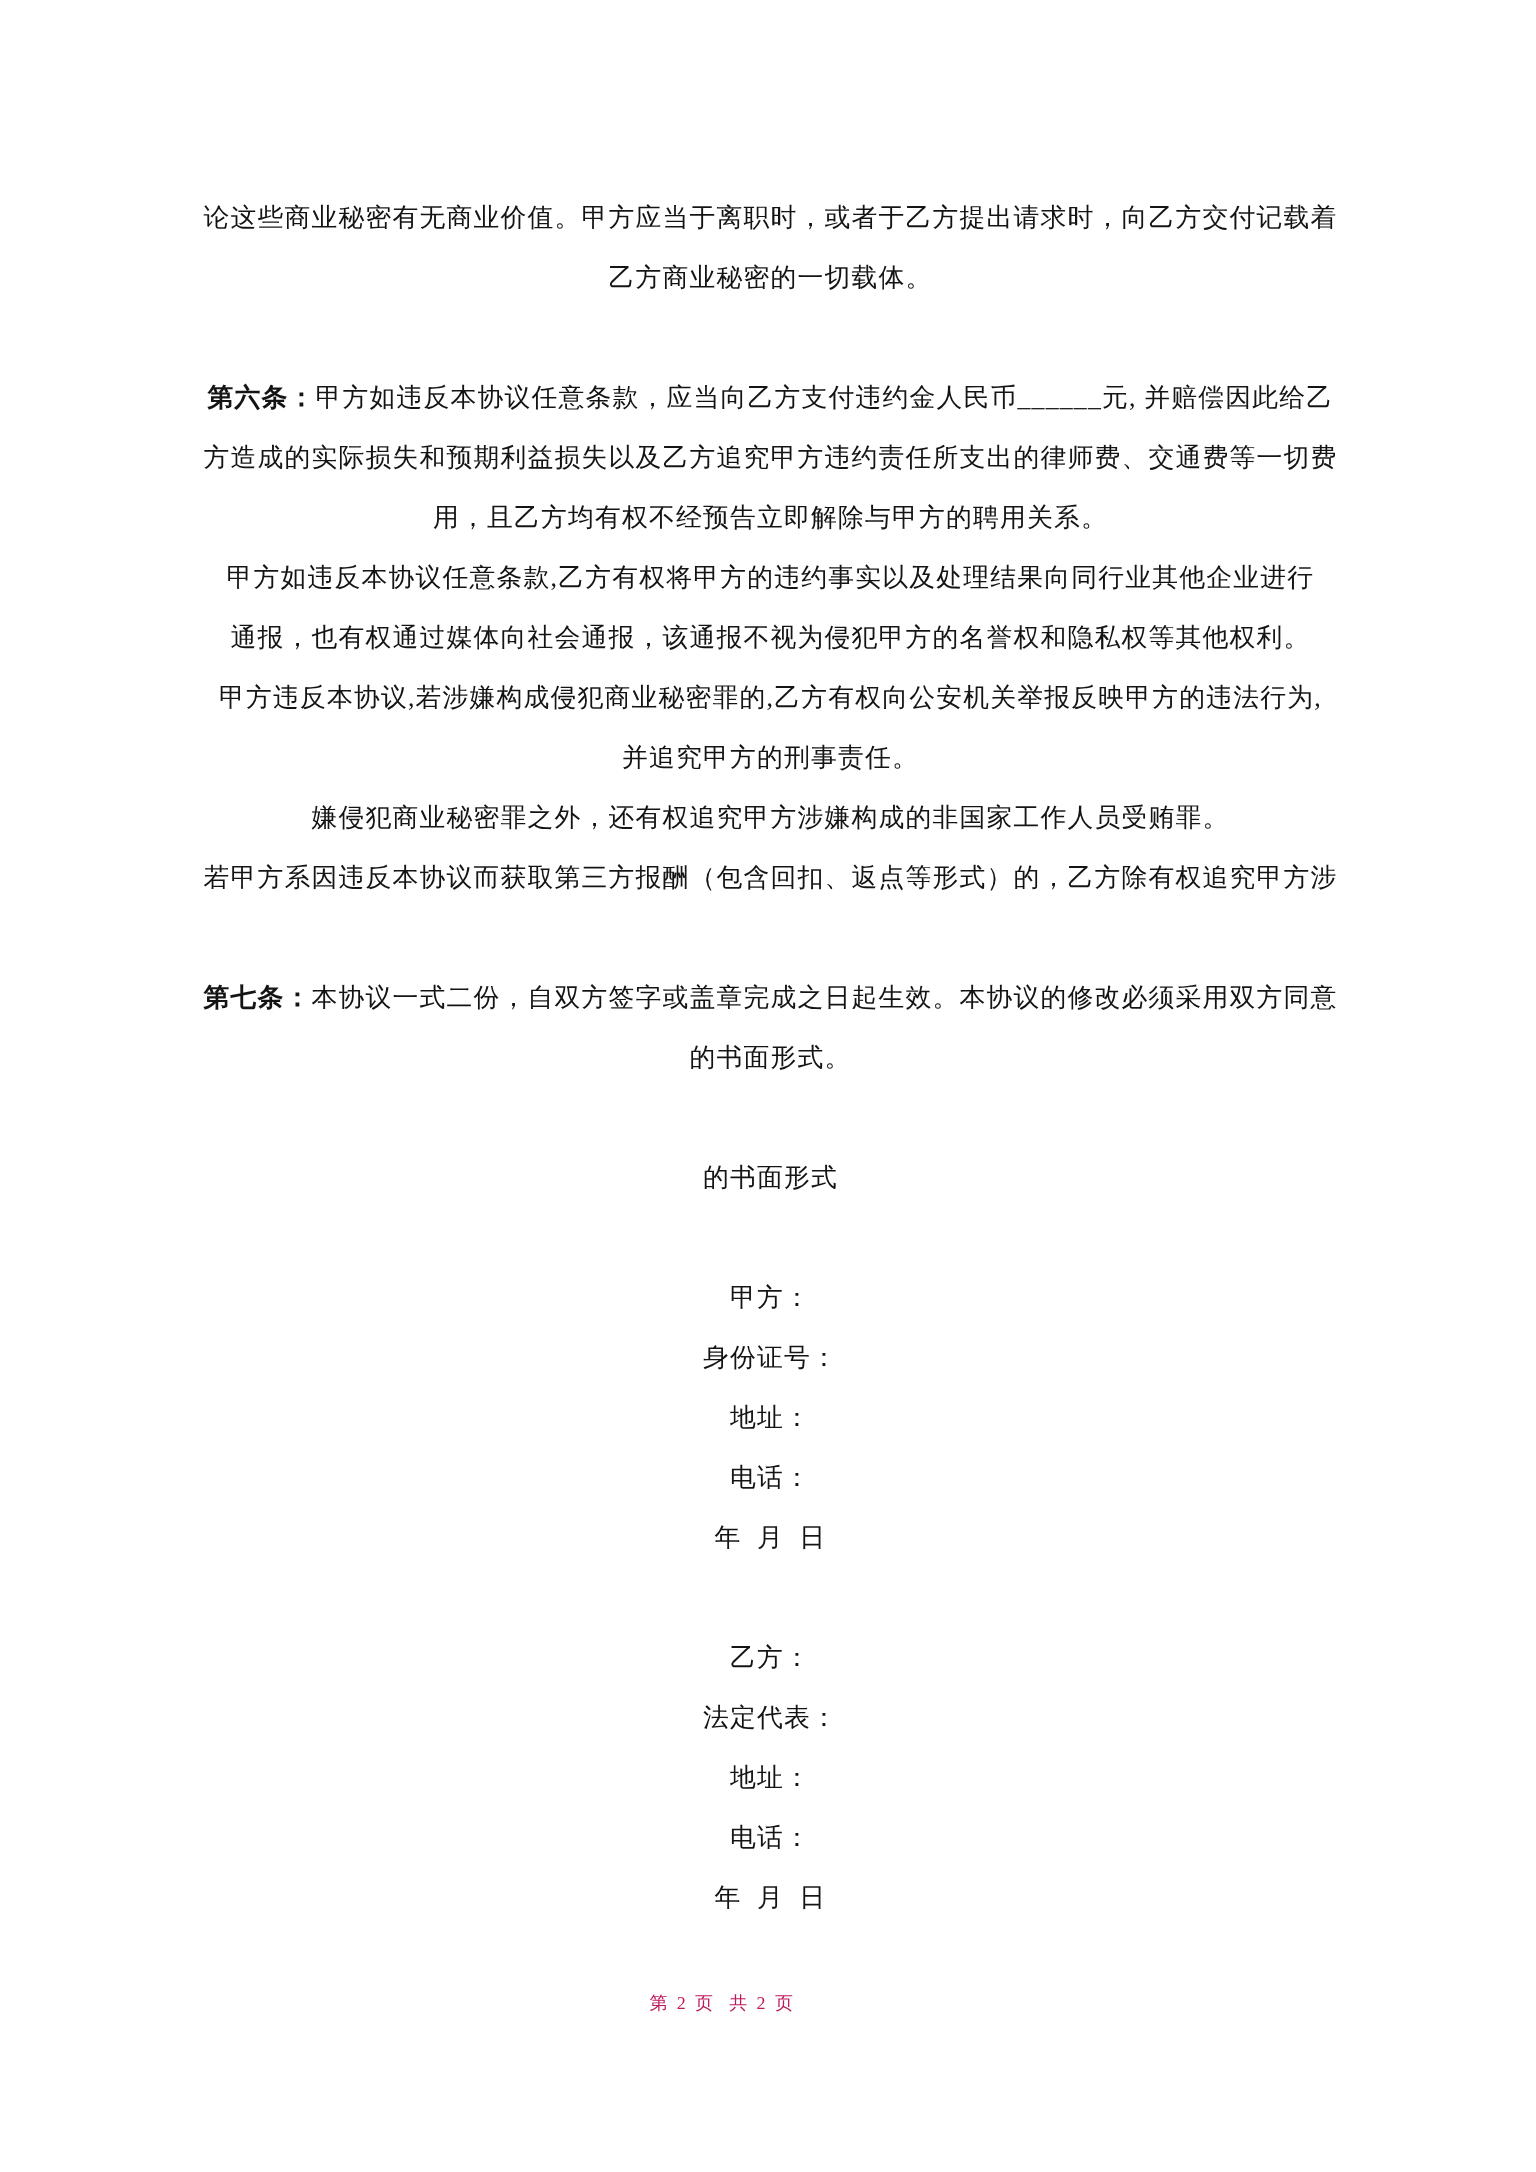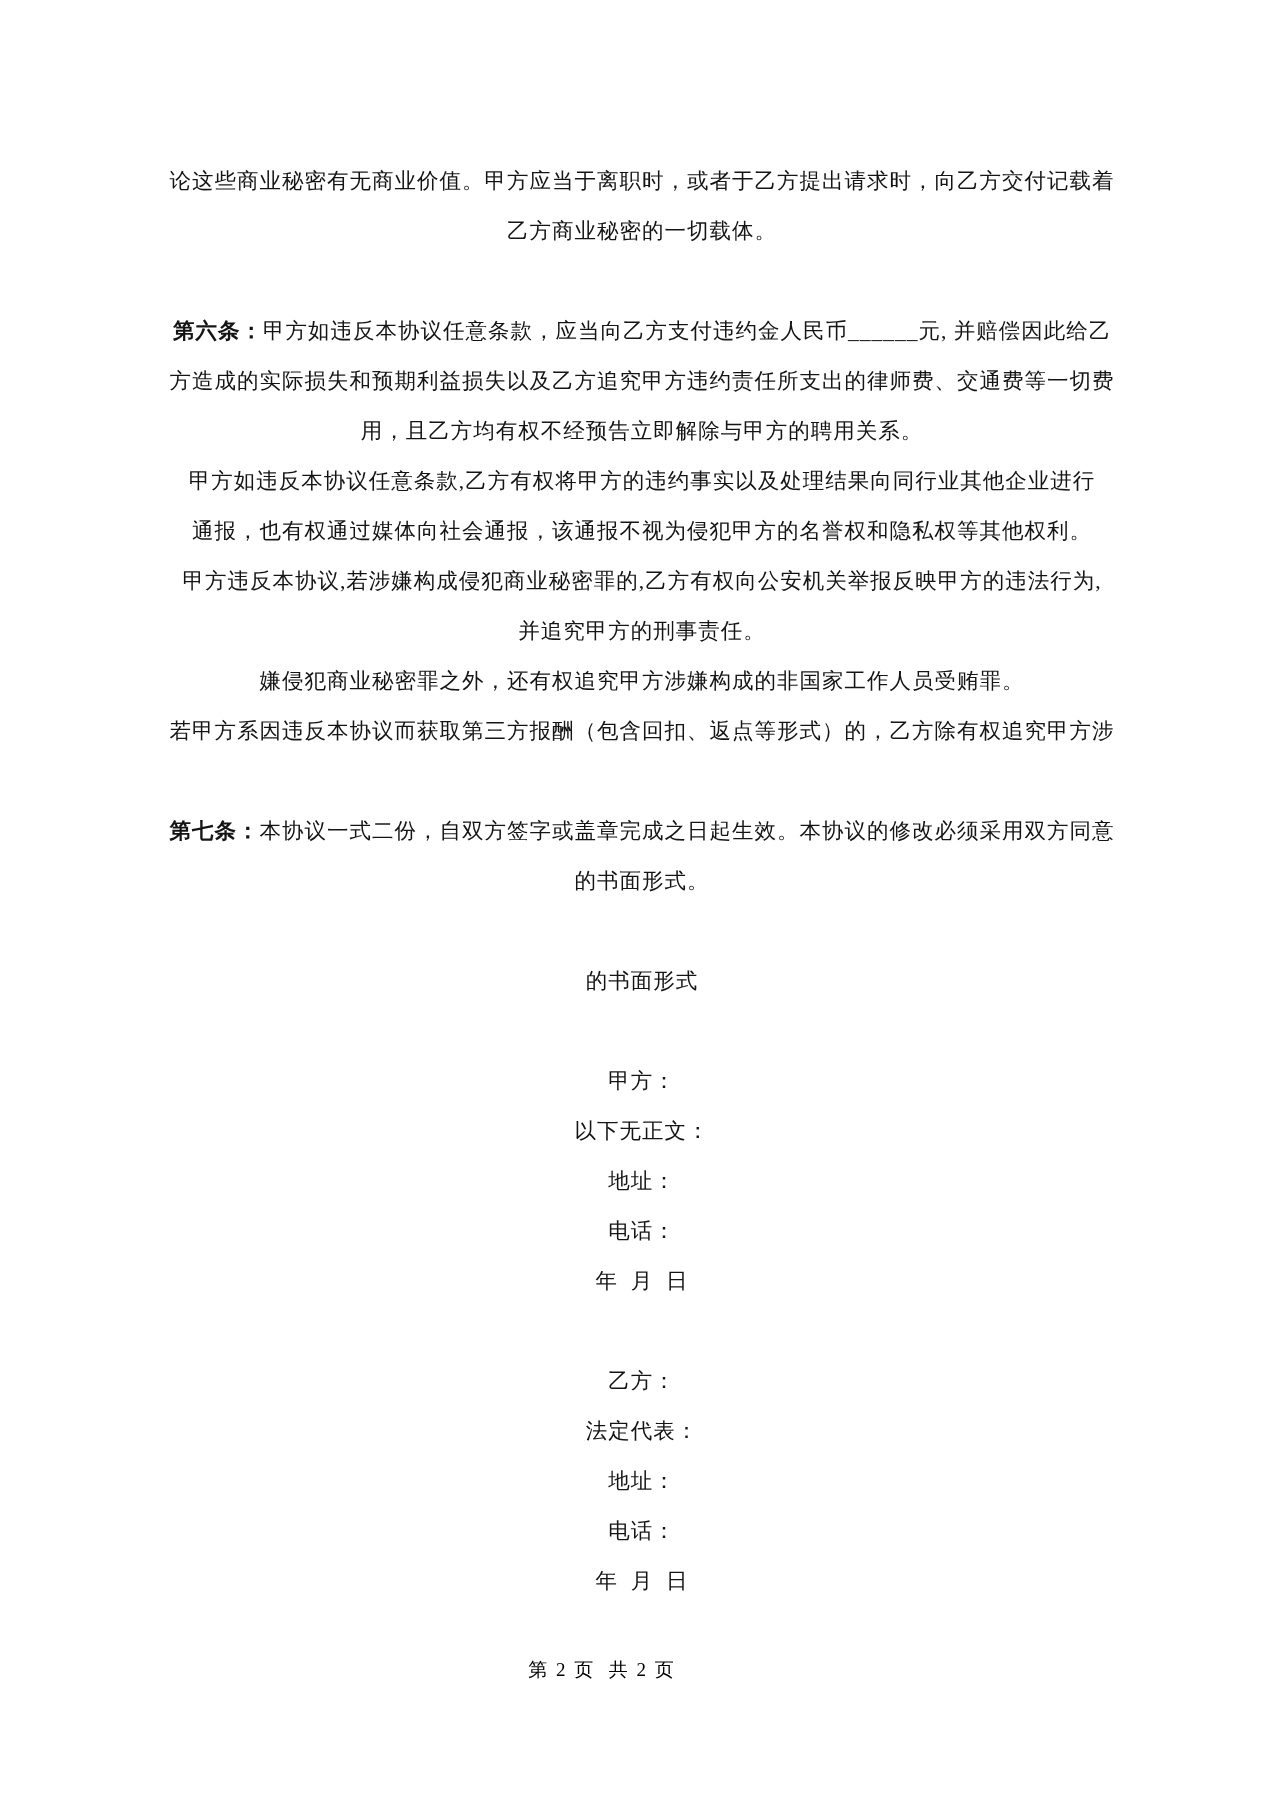--- a/index.html
+++ b/index.html
@@ -44,25 +44,25 @@
     margin-top: 12px;
   }
   .footer-wrap {
     position: absolute;
     left: 0;
     top: 1655px;
     width: 1204px;
     text-align: center;
   }
   .footer-text {
-    font-size: 19px;
+    font-size: 15px;
     letter-spacing: 2px;
     line-height: 30px;
     white-space: pre-wrap;
-    color: #000000;
+    color: #be185d;
   }
 </style>
 </head>
 <body>
 
 <div class="doc-page">
 
   <div class="doc-body">
 
     <div class="line">论这些商业秘密有无商业价值。甲方应当于离职时，或者于乙方提出请求时，向乙方交付记载着</div>
@@ -85,21 +85,21 @@
     <div class="line"><span class="b">第七条：</span><span>本协议一式二份，自双方签字或盖章完成之日起生效。本协议的修改必须采用双方同意</span></div>
     <div class="line">的书面形式。</div>
 
     <div class="gap"></div>
 
     <div class="line">的书面形式</div>
 
     <div class="gap"></div>
 
     <div class="line">甲方：</div>
-    <div class="line">以下无正文：</div>
+    <div class="line">身份证号：</div>
     <div class="line">地址：</div>
     <div class="line">电话：</div>
     <div class="line">年  月  日</div>
 
     <div class="gap"></div>
 
     <div class="line">乙方：</div>
     <div class="line">法定代表：</div>
     <div class="line">地址：</div>
     <div class="line">电话：</div>

